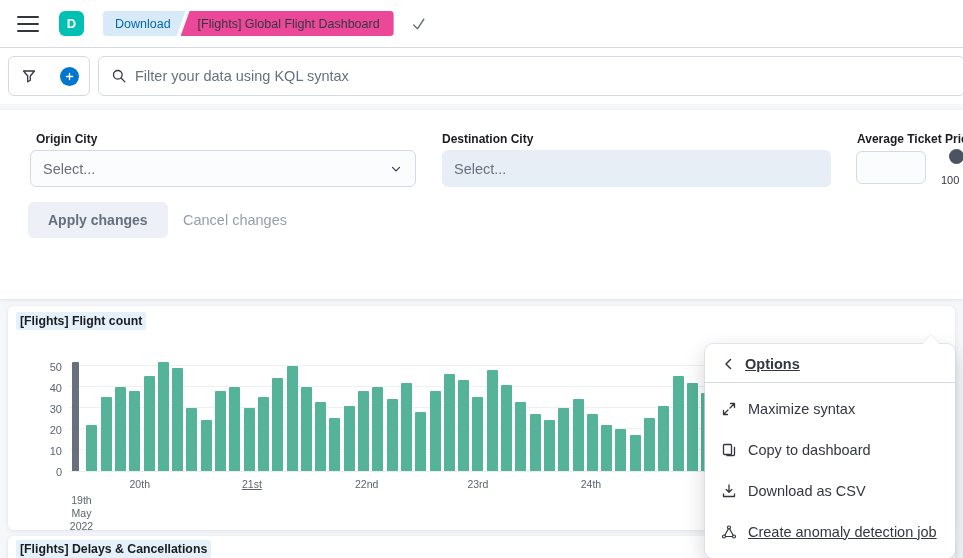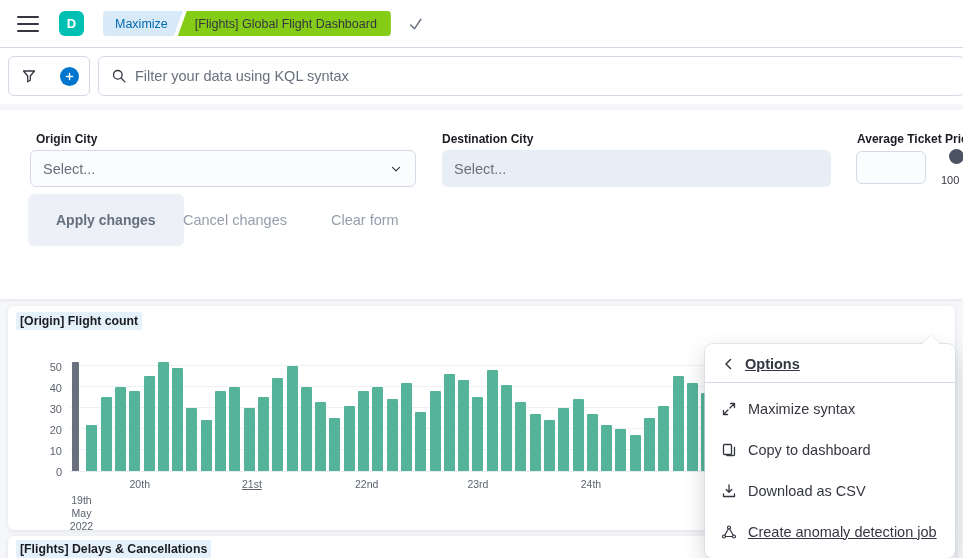--- a/index.html
+++ b/index.html
@@ -25,21 +25,21 @@
     display:flex; align-items:center; justify-content:center; cursor:pointer;
   }
   .crumbs { display:flex; align-items:center; margin-left:19px; }
   .crumb { height:25px; display:flex; align-items:center; font-size:12.5px; white-space:nowrap; }
   .crumb-1 {
     background:#d8e9f7; color:#0068b1; padding:0 15px 0 12px;
     clip-path: polygon(0 0, 100% 0, calc(100% - 9px) 100%, 0 100%);
     border-radius:4px 0 0 4px; cursor:pointer;
   }
   .crumb-2 {
-    background:#84cc16; color:#343741; padding:0 14px 0 17px; margin-left:-5px;
+    background:#ec4899; color:#343741; padding:0 14px 0 17px; margin-left:-5px;
     clip-path: polygon(9px 0, 100% 0, 100% 100%, 0 100%);
     border-radius:0 4px 4px 0;
   }
   .check-wrap { margin-left:16px; display:flex; align-items:center; }
 
   
   .searchrow { position:absolute; top:48px; left:0; right:0; height:56px; background:#fff; }
   .filter-group {
     position:absolute; left:8px; top:8px; width:82px; height:40px;
     border:1px solid #d3dae6; border-radius:6px; background:#fff; display:flex; overflow:hidden;
@@ -67,21 +67,21 @@
   .sel-1 { left:30px; width:386px; background:#fbfcfd; border:1px solid #d3dae6; }
   .sel-1 .chev { margin-left:auto; }
   .sel-2 { left:442px; width:389px; background:#e8eef6; }
   .price-input {
     position:absolute; left:856px; top:41px; width:70px; height:33px;
     background:#fbfcfd; border:1px solid #d3dae6; border-radius:6px; cursor:text;
   }
   .slider-thumb { position:absolute; left:949px; top:39px; width:15px; height:15px; border-radius:50%; background:#4c5362; cursor:pointer; }
   .price-max { position:absolute; left:941px; top:64px; font-size:11px; color:#343741; white-space:nowrap; }
   .apply-btn {
-    position:absolute; left:28px; top:84px; height:52px; padding:0 28px;
+    position:absolute; left:28px; top:92px; height:36px; padding:0 20px;
     background:#edf0f6; color:#64707f; font-weight:bold; font-size:14px; border-radius:6px;
     display:flex; align-items:center; border:none; cursor:pointer; font-family:inherit;
   }
   .text-btn {
     position:absolute; top:92px; height:36px; display:flex; align-items:center;
     color:#969dab; font-size:14.5px; cursor:pointer; background:none; border:none; font-family:inherit;
   }
   .cancel-btn { left:183px; }
   .clear-btn  { left:331px; }
 
@@ -141,21 +141,21 @@
   <div class="hamburger">
       <i></i>
       <i></i>
       <i></i>
     </div>
   <div class="space-badge">
     <span>D</span>
   </div>
   <div class="crumbs">
     <div class="crumb crumb-1">
-      <span>Maximize</span>
+      <span>Download</span>
     </div>
     <div class="crumb crumb-2">
       <span>[Flights] Global Flight Dashboard</span>
     </div>
   </div>
   <div class="check-wrap">
     <svg width="17" height="17" viewBox="0 0 16 16" fill="none" stroke="#6a7180" stroke-width="1.4" stroke-linecap="round" stroke-linejoin="round">
         <path d="M3.5 9.5 7 13l6-9"></path>
       </svg>
   </div>
@@ -205,25 +205,24 @@
   <div class="sel sel-2">
     <span>Select...</span>
   </div>
 
   <div class="price-input"></div>
   <div class="slider-thumb"></div>
   <div class="price-max">100</div>
 
   <button class="apply-btn">Apply changes</button>
   <button class="text-btn cancel-btn">Cancel changes</button>
-  <button class="text-btn clear-btn">Clear form</button>
 </div>
 
 <div class="chart-panel">
-  <div class="panel-title">[Origin] Flight count</div>
+  <div class="panel-title">[Flights] Flight count</div>
   <div class="yaxis">
       <div class="ytick" style="bottom: -6px;">0</div>
       <div class="ytick" style="bottom: 15.0526px;">10</div>
       <div class="ytick" style="bottom: 36.1053px;">20</div>
       <div class="ytick" style="bottom: 57.1579px;">30</div>
       <div class="ytick" style="bottom: 78.2105px; margin-left: 8px;">40</div>
       <div class="ytick" style="bottom: 99.2632px;">50</div>
     </div>
   <div class="plot">
     <div>

